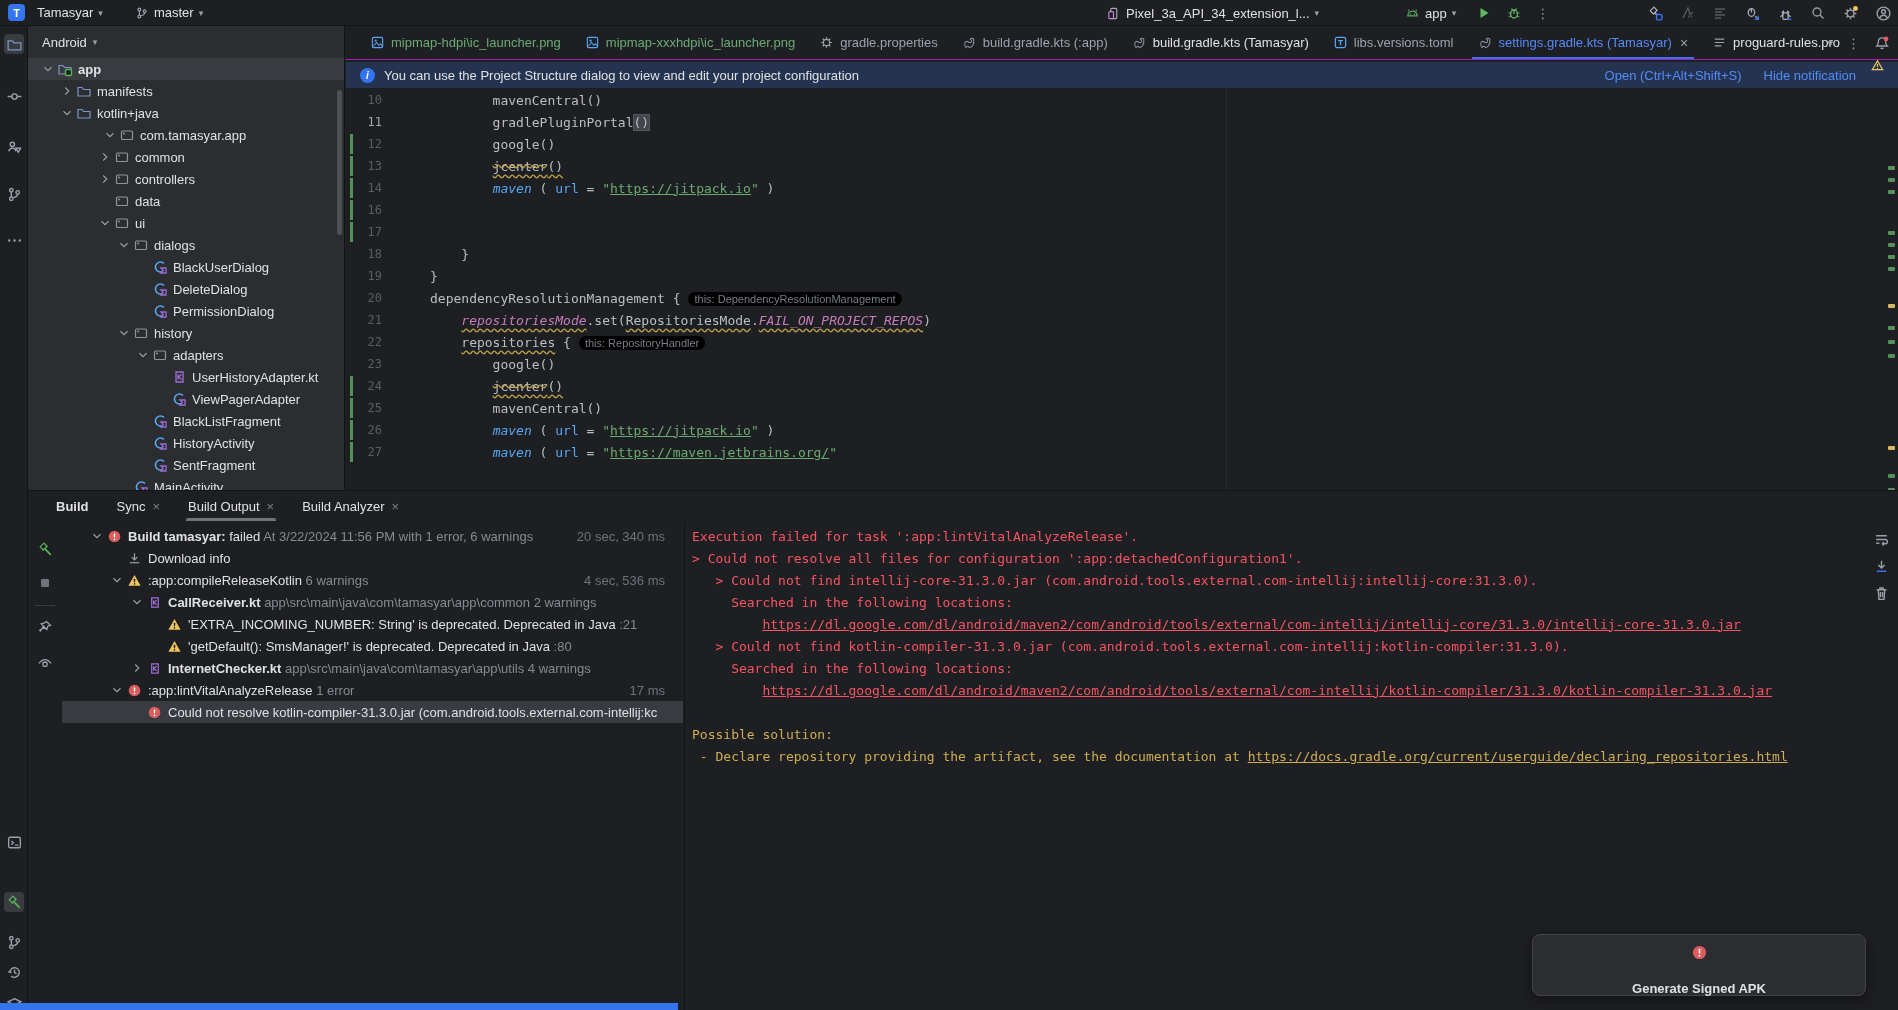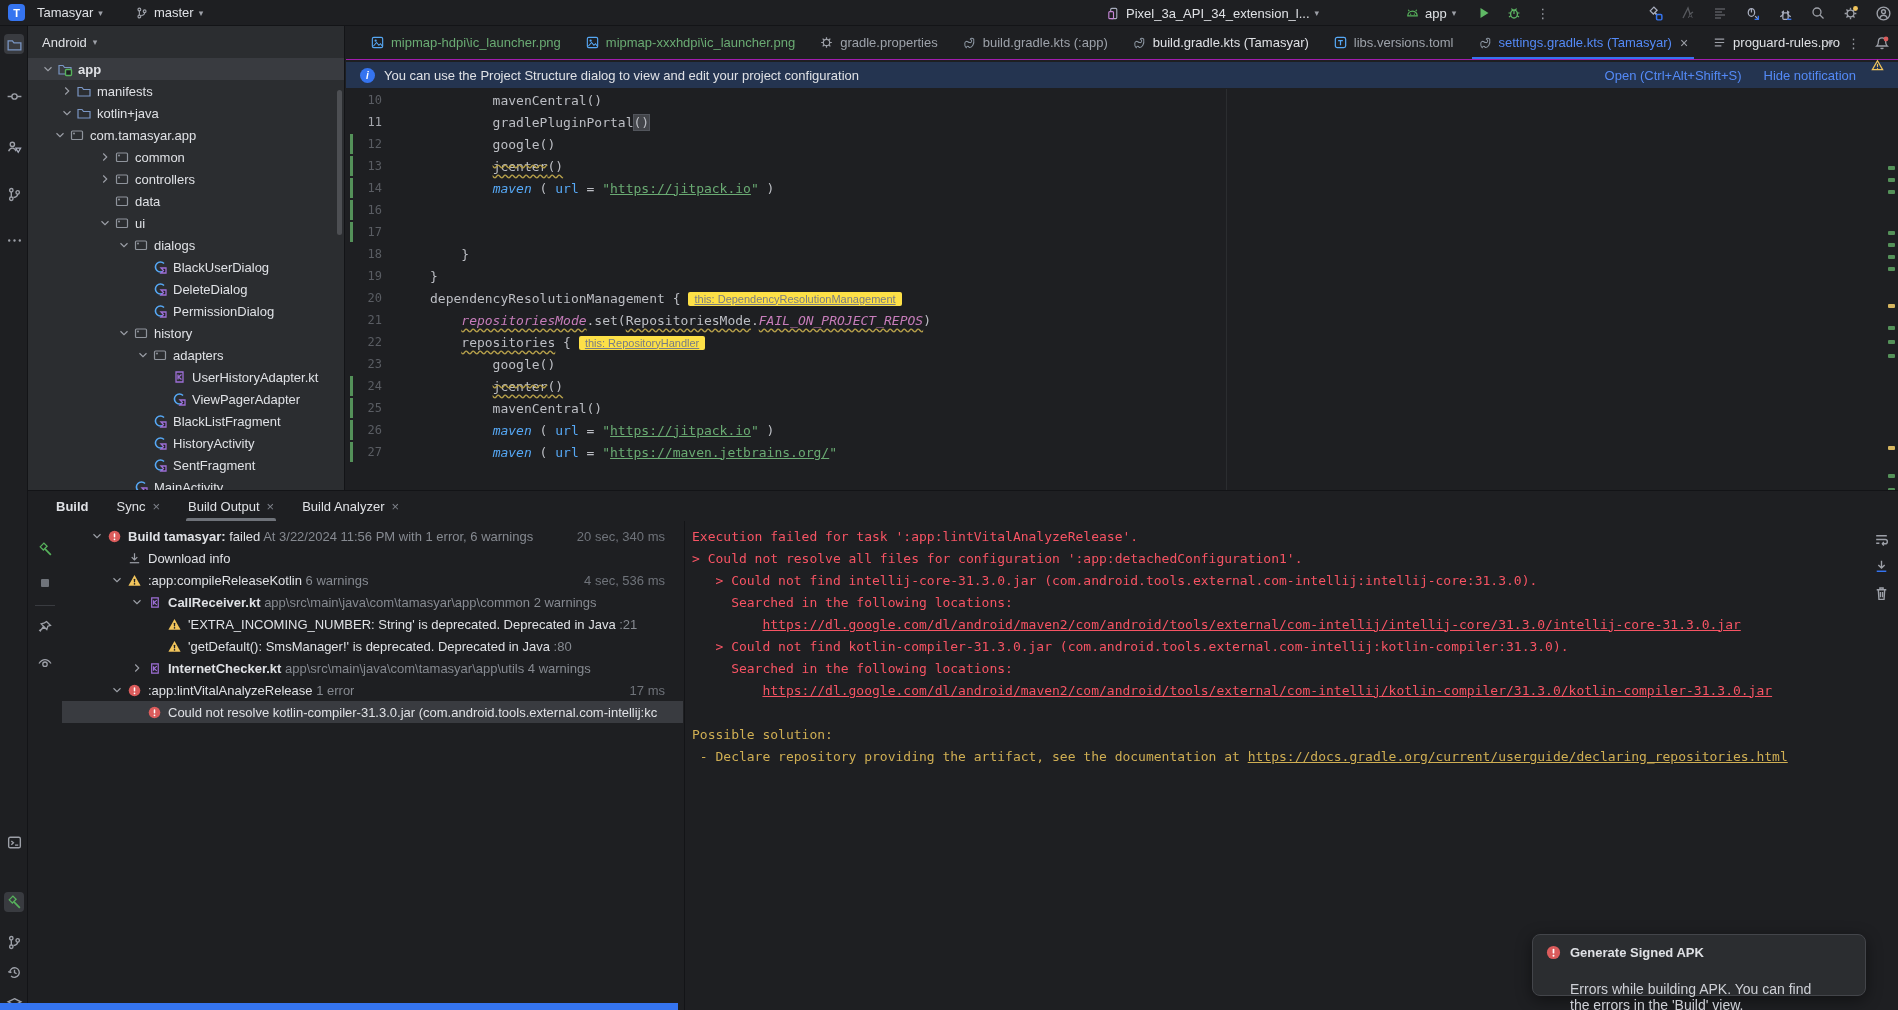--- a/index.html
+++ b/index.html
@@ -69,22 +69,22 @@
   .ctext { padding-left:48px; white-space:pre; color:#bcbec4; }
   .kw { color:#56a8f5; font-style:italic; }
   .arg { color:#56a8f5; }
   .str { color:#6aab73; }
   .link { text-decoration:underline; }
   .prop { color:#c77dbb; font-style:italic; }
   .strike { text-decoration:line-through; }
   .squig { text-decoration-line:underline; text-decoration-style:wavy; text-decoration-color:#b8a14a; text-underline-offset:3px; }
   .strike.squig { text-decoration-line:underline line-through;text-align:right; }
   .bracket { background:#43454a; outline:1px solid #52555c; }
-  .inlay { background:#fde047; color:#787c85; font-size:11px; border-radius:2px; padding:1px 6px;
-    margin-left:8px; font-family:"Liberation Sans", sans-serif;text-decoration:underline; }
+  .inlay { background:#000000; color:#787c85; font-size:11px; border-radius:7px; padding:1px 6px;
+    margin-left:8px; font-family:"Liberation Sans", sans-serif; }
   #margin-guide { position:absolute; left:880px; top:63px; width:1px; height:401px; background:#2b2d30; }
   #stripe { position:absolute; right:2px; top:40px; width:10px; height:424px; }
   .mark { position:absolute; left:2px; width:7px; height:4px; border-radius:1px; }
   .mark.g { background:#549159; }
   .mark.y { background:#d5b55f; }
 
   
   #buildpanel { position:absolute; left:28px; top:490px; width:1870px; height:520px;
     background:#1e1f22; border-top:1px solid #131417; }
   #buildtabs { position:absolute; left:0; top:0; width:100%; height:30px; display:flex;
@@ -114,21 +114,21 @@
   .conline { height:22px; white-space:pre; display:flex; align-items:center; }
   .conline > span { white-space:pre; }
   .err { color:#f75464; }
   .warn { color:#cfae53; }
 
   #conicons { position:absolute; right:4px; top:40px; width:26px; display:flex; flex-direction:column; gap:10px; align-items:center; }
 
   
   #popup { position:absolute; left:1532px; top:934px; width:334px; height:62px; background:#2b2d30;
     border:1px solid #43454a; border-radius:8px; box-shadow:0 4px 16px rgba(0,0,0,.45); padding:9px 12px 0 12px; }
-  #popup-title-row { display:flex; align-items:center; gap:8px; }
+  #popup-title-row { display:flex; align-items:center; gap:20px;flex-direction:column; }
   #popup-title { font-weight:bold; color:#dfe1e5; }
   #popup-body { color:#ced0d6; margin-top:20px; margin-left:25px; line-height:16px; font-size:14px; }
 
   #bottombar { position:absolute; left:0; top:1003px; width:678px; height:7px; background:#3574f0; }
 </style>
 </head>
 <body>
 
 <div id="titlebar">
   <div class="tb-left">
@@ -349,21 +349,21 @@
             <path d="M4 6l4 4 4-4" stroke="#9da0a8" stroke-width="1.3" fill="none"></path>
           </svg>
         </span>
         <span class="tic">
           <svg width="16" height="16" viewBox="0 0 16 16" fill="none">
             <path d="M2 4.5h4l1.5 2H14v6.5H2z" stroke="#7a96c4" stroke-width="1.2" fill="none"></path>
           </svg>
         </span>
         <span class="tlb">kotlin+java</span>
       </div>
-      <div class="trow  " style="padding-left:24px">
+      <div class="trow  " style="padding-left:74px">
         <span class="tch">
           <svg width="14" height="14" viewBox="0 0 16 16" fill="none">
             <path d="M4 6l4 4 4-4" stroke="#9da0a8" stroke-width="1.3" fill="none"></path>
           </svg>
         </span>
         <span class="tic">
           <svg width="16" height="16" viewBox="0 0 16 16" fill="none">
             <rect x="2.5" y="4" width="11" height="8.5" rx="1" stroke="#8f949c" stroke-width="1.2" fill="none"></rect>
             <circle cx="5" cy="6.5" r="1" fill="#8f949c"></circle>
           </svg>

